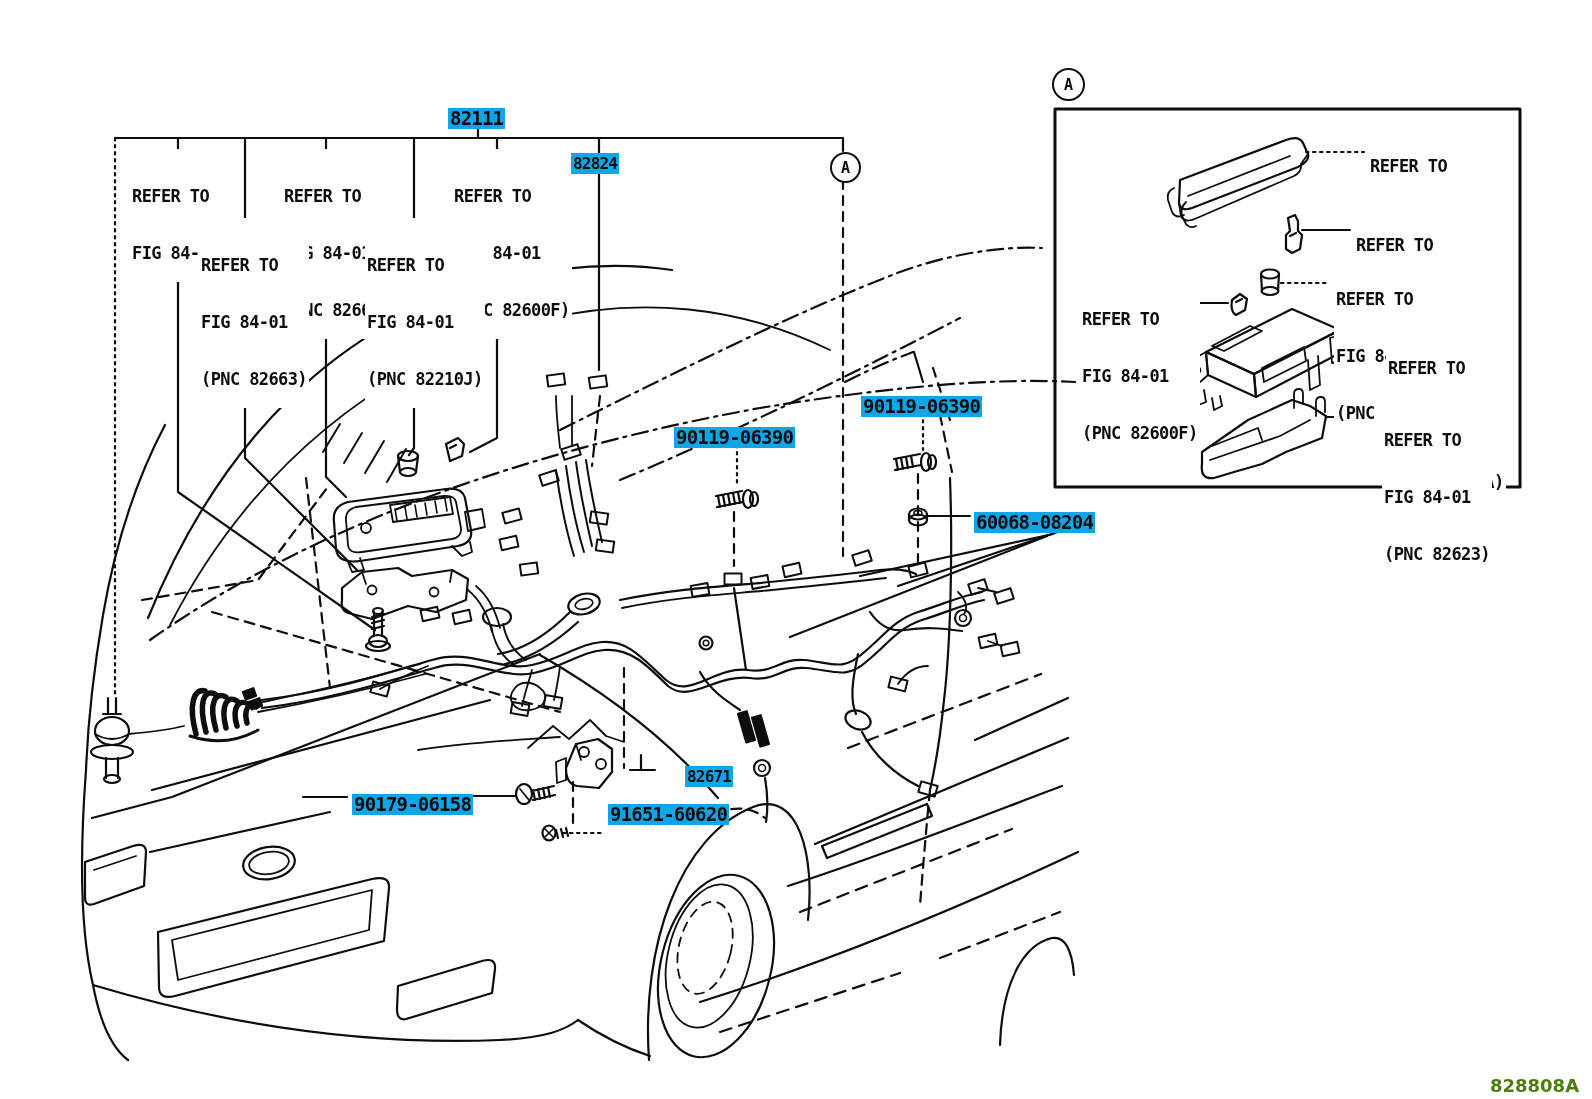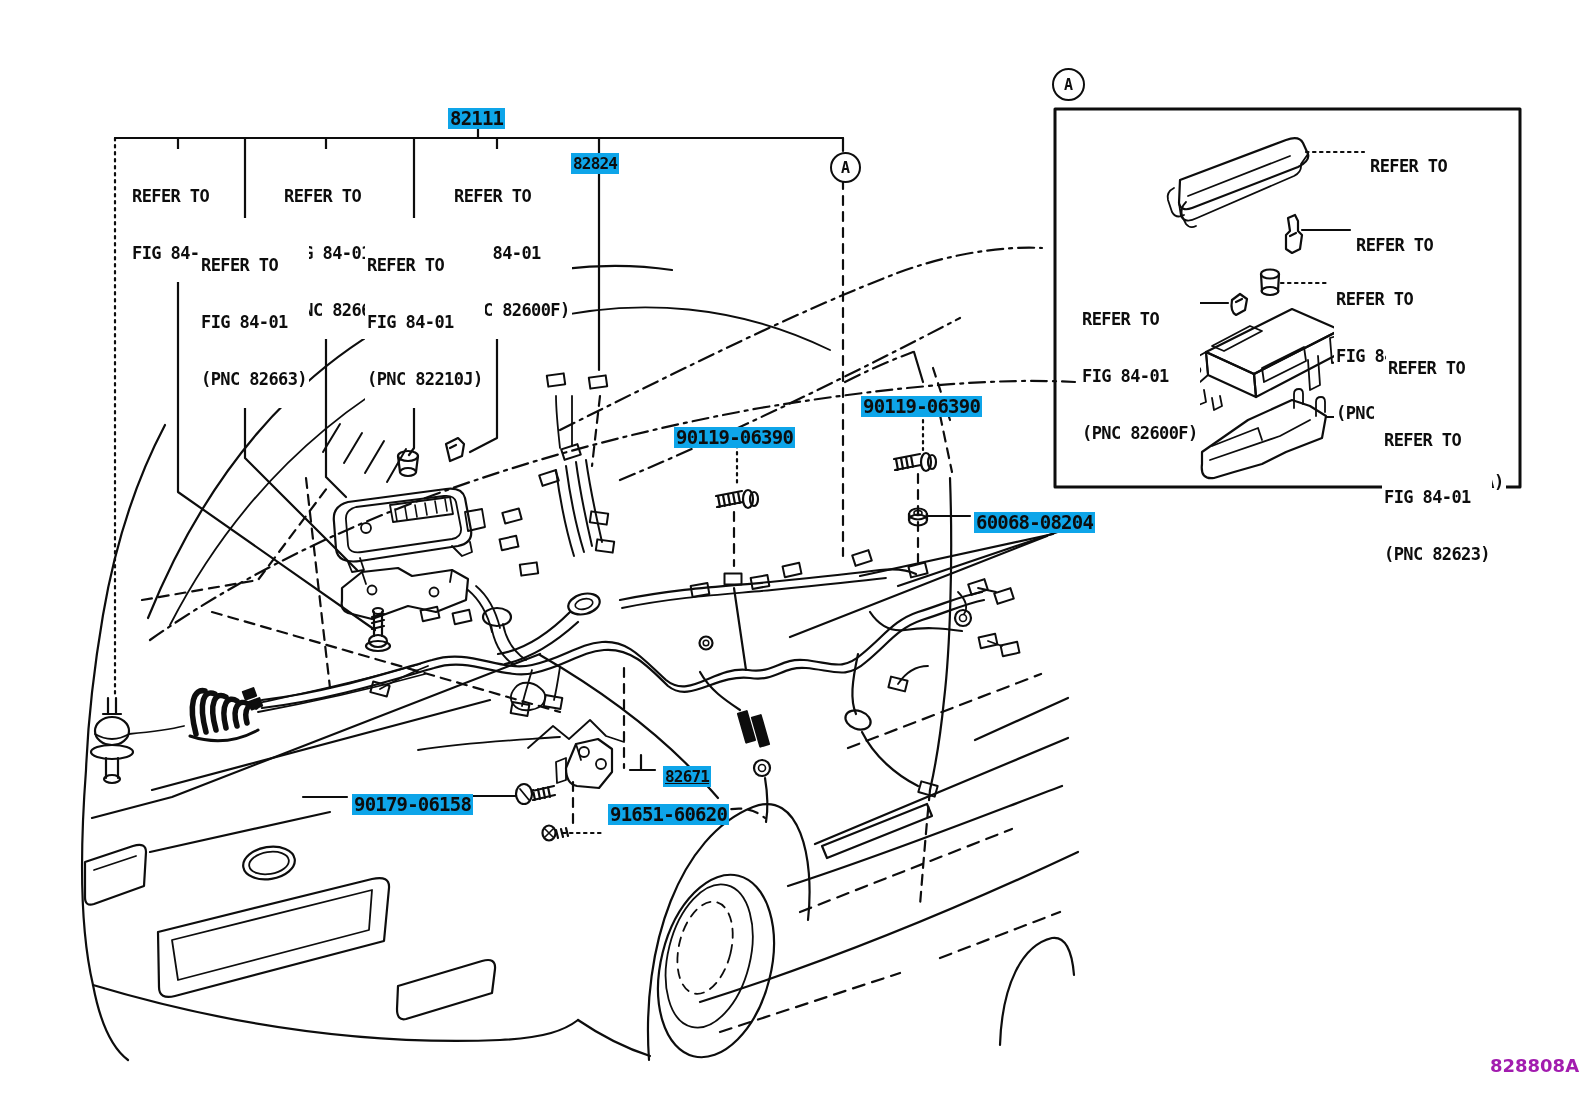--- a/index.html
+++ b/index.html
@@ -7,21 +7,21 @@
          font-family:"DejaVu Sans Mono",monospace;color:#0d0d0d;}
   svg{position:absolute;left:0;top:0;}
   .refer{position:absolute;font:bold 17px/19px "DejaVu Sans Mono",monospace;
          letter-spacing:-0.6px;white-space:pre;background:#fff;padding:0 2px;color:#0d0d0d;}
   .pn{position:absolute;font:bold 19px/21px "DejaVu Sans Mono",monospace;
       letter-spacing:-0.8px;white-space:pre;background:#0ea5e9;padding:0 2px;color:#0d0d0d;margin-top:8px;}
   .pn.big{font-size:16px;}
   .marker{position:absolute;width:27px;height:27px;border:2.5px solid #0d0d0d;border-radius:50%;
           display:flex;align-items:center;justify-content:center;background:#fff;
           font:bold 15px "DejaVu Sans Mono",monospace;}
-  .code{position:absolute;font:bold 18px "DejaVu Sans",sans-serif;letter-spacing:0;color:#a21caf;}
+  .code{position:absolute;font:bold 18px "DejaVu Sans",sans-serif;letter-spacing:0;color:#4d7c0f;margin-top:20px;}
 </style>
 </head>
 <body>
 
 <div id="stage">
 
 <svg viewBox="0 0 1592 1099" width="1592" height="1099">
   <g fill="none" stroke="#0d0d0d" stroke-width="2.2" stroke-linecap="round" stroke-linejoin="round">
 
     <g>
@@ -331,21 +331,21 @@
 </div>
 
 <div class="marker" style="left:830px;top:152px;">
   <span>A</span>
 </div>
 
 <div class="pn" style="left:674px;top:419px;">90119-06390</div>
 <div class="pn" style="left:861px;top:388px;">90119-06390</div>
 <div class="pn" style="left:974px;top:504px;">60068-08204</div>
 <div class="pn" style="left:352px;top:786px;">90179-06158</div>
-<div class="pn big" style="left:663px;top:758px;text-decoration:underline;">82671</div>
+<div class="pn big" style="left:685px;top:758px;">82671</div>
 <div class="pn" style="left:608px;top:796px;">91651-60620</div>
 
 <div class="marker" style="left:1052px;top:68px;width:29px;height:29px;">
   <span>A</span>
 </div>
 <div class="refer" style="left:1368px;top:119px;">
   <div>REFER TO</div>
   <div>FIG 84-01</div>
   <div>(PNC 82622)</div>
 </div>

